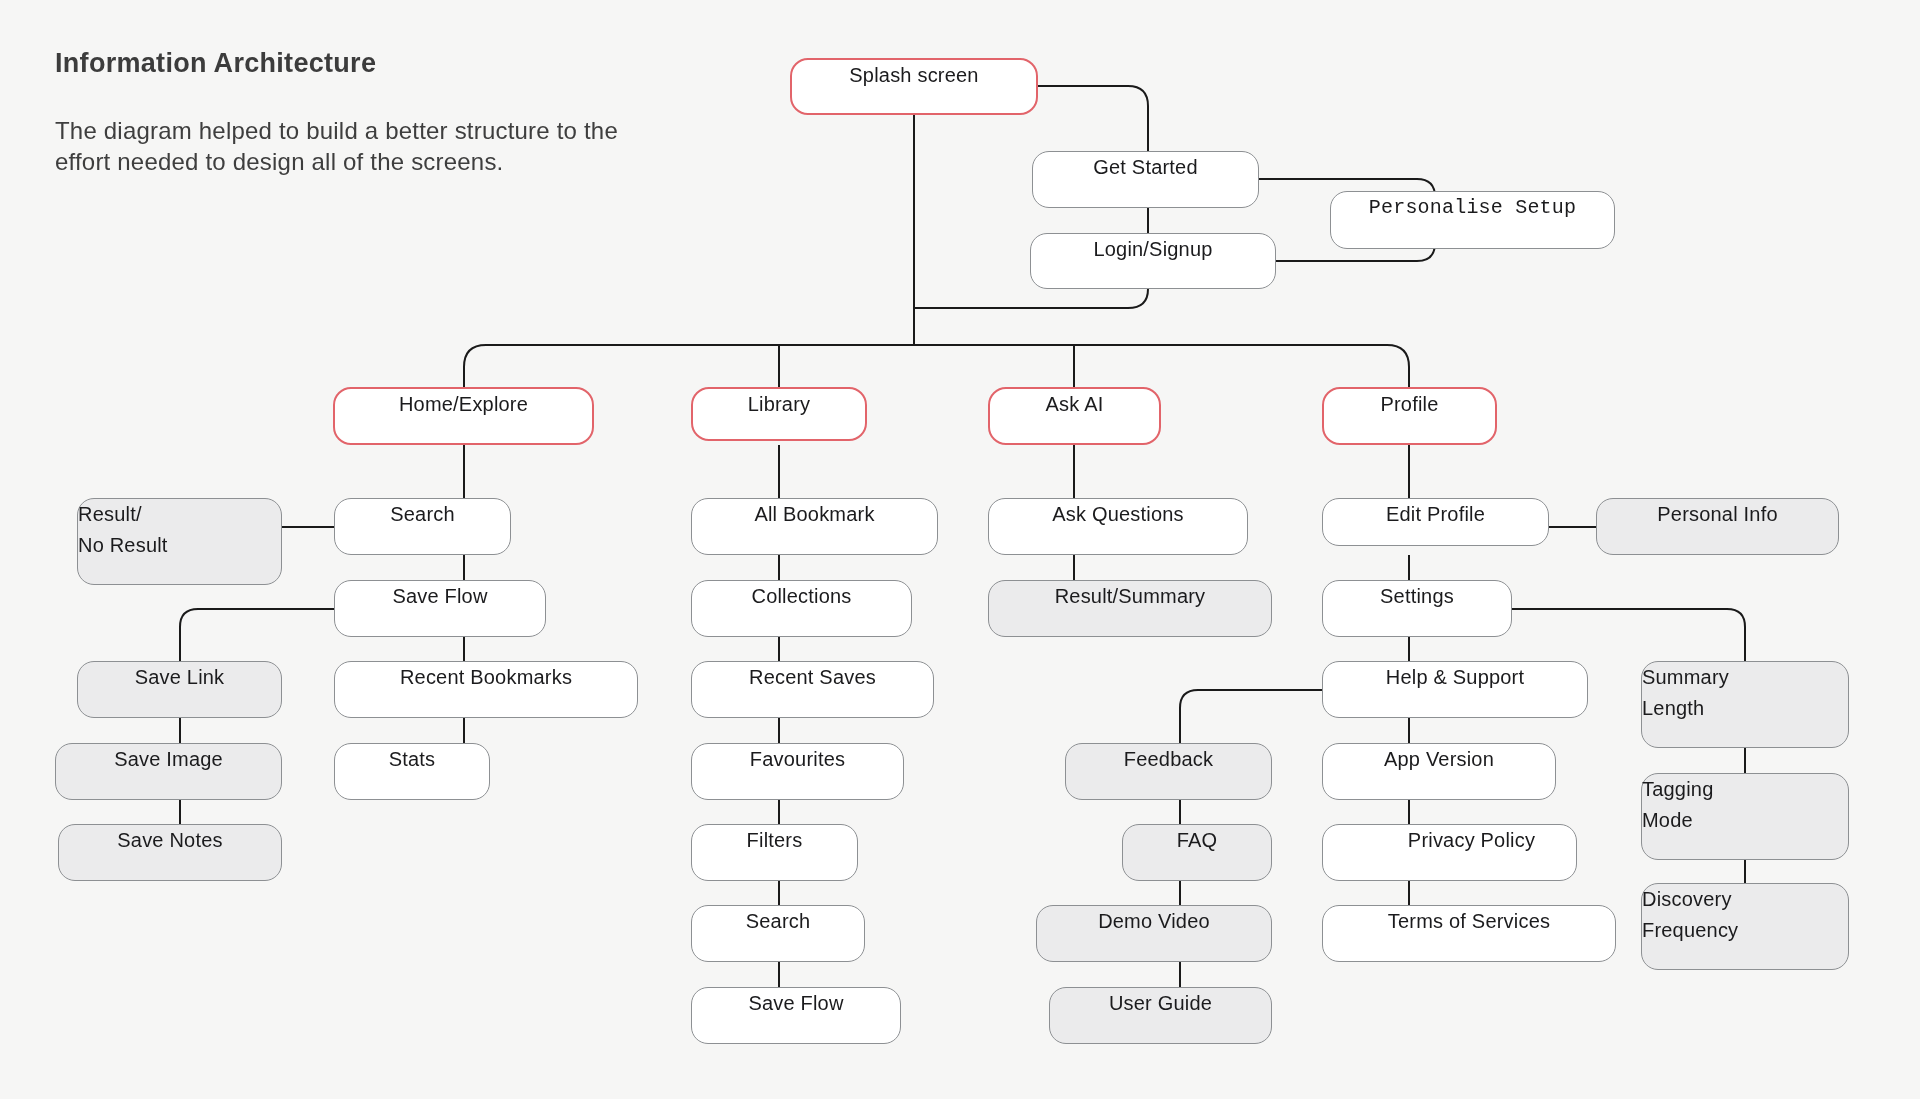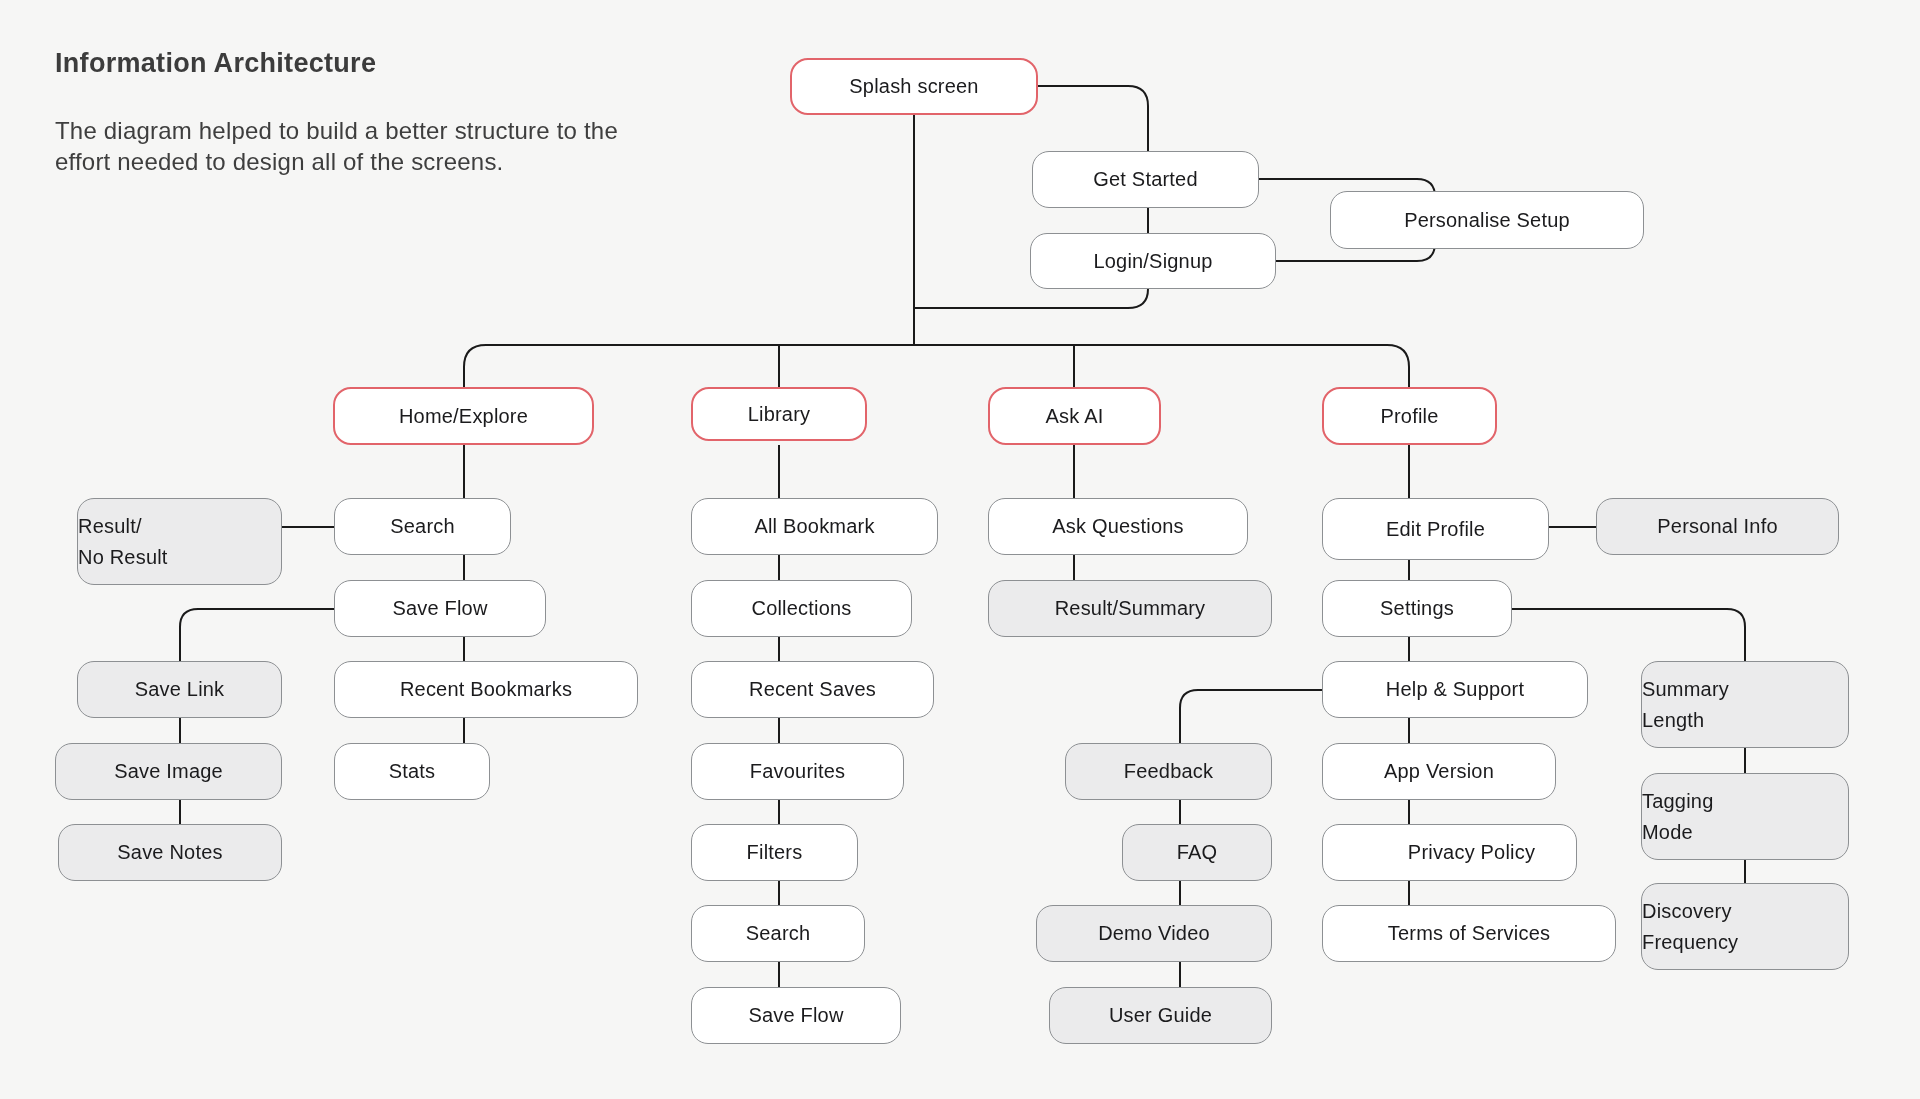--- a/index.html
+++ b/index.html
@@ -9,21 +9,21 @@
     width:1920px;height:1099px;
     overflow:hidden;
     position:relative;
   }
   .stage{position:absolute;left:0;top:0;width:1920px;height:1099px}
   .connector-layer{position:absolute;left:0;top:0;width:1920px;height:1099px}
   .connector-layer path{fill:none;stroke:var(--connector,#1a1a1a);stroke-width:2}
   .node-layer{position:absolute;left:0;top:0;width:1920px;height:1099px}
   .node{
     position:absolute;box-sizing:border-box;
-    display:flex;flex-direction:column;justify-content:center;align-items:center;
+    display:flex;flex-direction:column;justify-content:flex-start;align-items:center;
     background:var(--fill-white,#fff);
     border:1.5px solid var(--border-gray,#8d9093);
     border-radius:17px;
     color:var(--node-text,#1b1b1d);
     font-size:20px;line-height:31px;letter-spacing:.2px;
     text-align:center;white-space:nowrap;
   }
   .node.primary{border:2.5px solid var(--accent,#e2646a);border-radius:18px}
   .node.tertiary{background:var(--fill-gray,#ebebec)}
   .node.align-left{align-items:flex-start;text-align:left}
@@ -83,21 +83,21 @@
       <path d="M 1180 962 V 987"></path>
     </svg>
 
   <div class="node-layer">
       <div class="node primary" style="left: 790px; top: 58px; width: 248px; height: 57px;">
         <span class="node-line">Splash screen</span>
       </div>
       <div class="node secondary" style="left: 1032px; top: 151px; width: 227px; height: 57px;">
         <span class="node-line">Get Started</span>
       </div>
-      <div class="node secondary" style="left: 1330px; top: 191px; width: 314px; height: 58px;">
+      <div class="node secondary" style="left: 1330px; top: 191px; width: 285px; height: 58px; font-family: Liberation Mono, monospace;">
         <span class="node-line">Personalise Setup</span>
       </div>
       <div class="node secondary" style="left: 1030px; top: 233px; width: 246px; height: 56px;">
         <span class="node-line">Login/Signup</span>
       </div>
       <div class="node primary" style="left: 333px; top: 387px; width: 261px; height: 58px;">
         <span class="node-line">Home/Explore</span>
       </div>
       <div class="node primary" style="left: 691px; top: 387px; width: 176px; height: 54px;">
         <span class="node-line">Library</span>
@@ -165,21 +165,21 @@
       </div>
       <div class="node tertiary" style="left: 1122px; top: 824px; width: 150px; height: 57px;">
         <span class="node-line">FAQ</span>
       </div>
       <div class="node tertiary" style="left: 1036px; top: 905px; width: 236px; height: 57px;">
         <span class="node-line">Demo Video</span>
       </div>
       <div class="node tertiary" style="left: 1049px; top: 987px; width: 223px; height: 57px;">
         <span class="node-line">User Guide</span>
       </div>
-      <div class="node secondary" style="left: 1322px; top: 498px; width: 227px; height: 62px;">
+      <div class="node secondary" style="left: 1322px; top: 498px; width: 227px; height: 48px;">
         <span class="node-line">Edit Profile</span>
       </div>
       <div class="node tertiary" style="left: 1596px; top: 498px; width: 243px; height: 57px;">
         <span class="node-line">Personal Info</span>
       </div>
       <div class="node secondary" style="left: 1322px; top: 580px; width: 190px; height: 57px;">
         <span class="node-line">Settings</span>
       </div>
       <div class="node secondary" style="left: 1322px; top: 661px; width: 266px; height: 57px;">
         <span class="node-line">Help &amp; Support</span>

